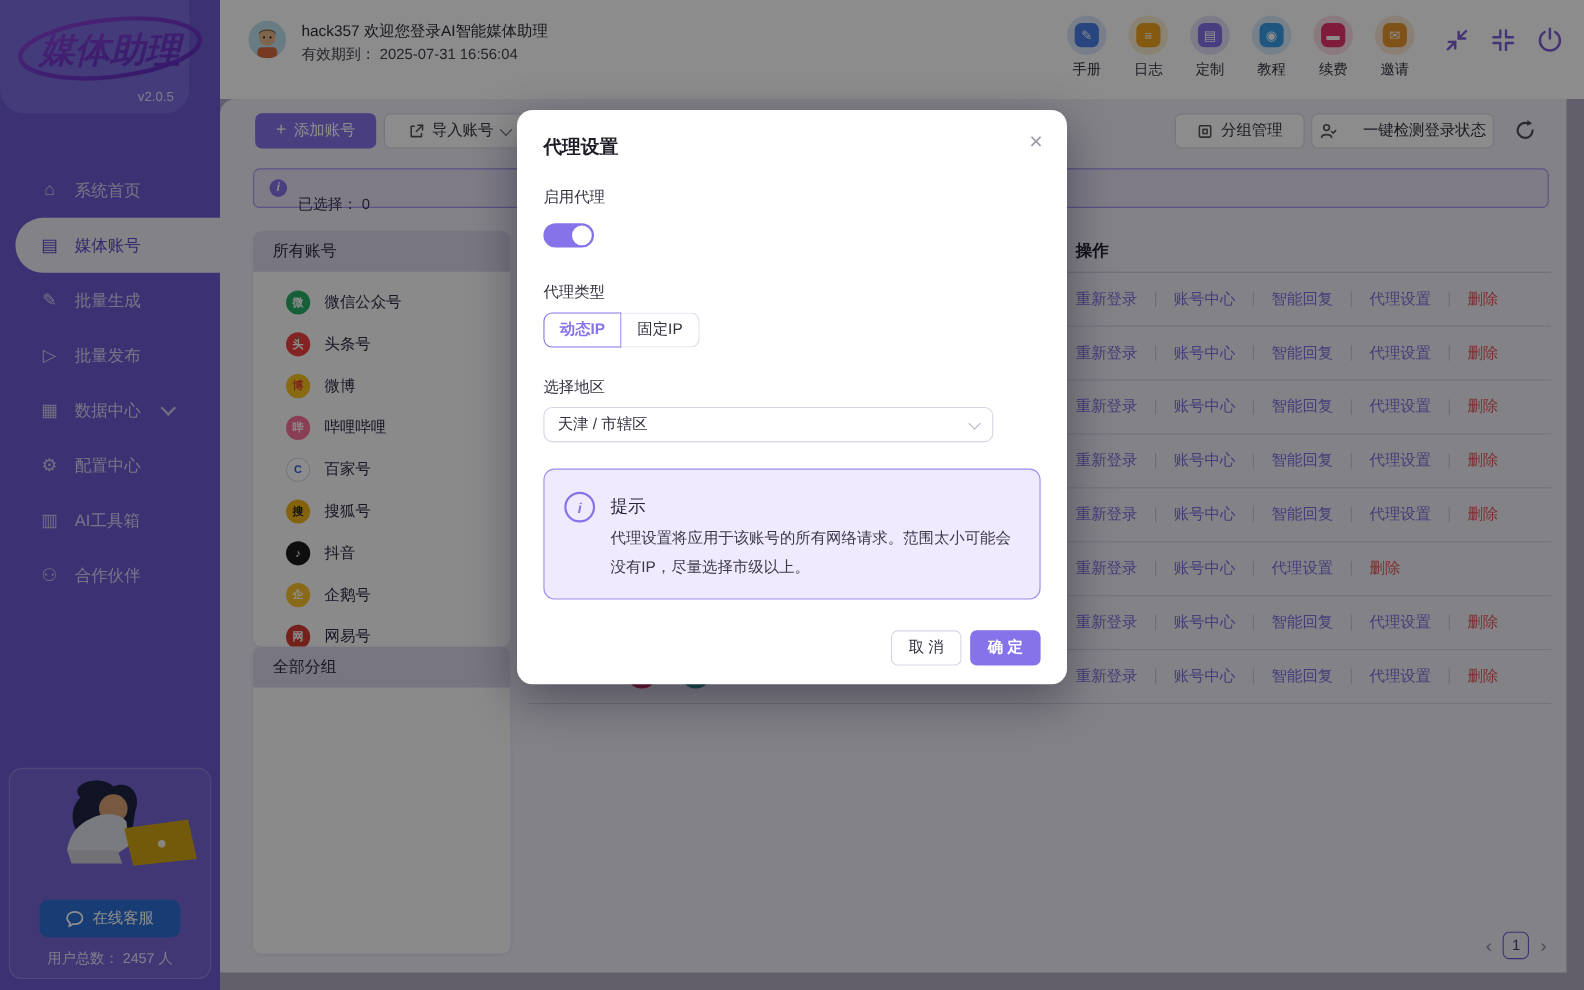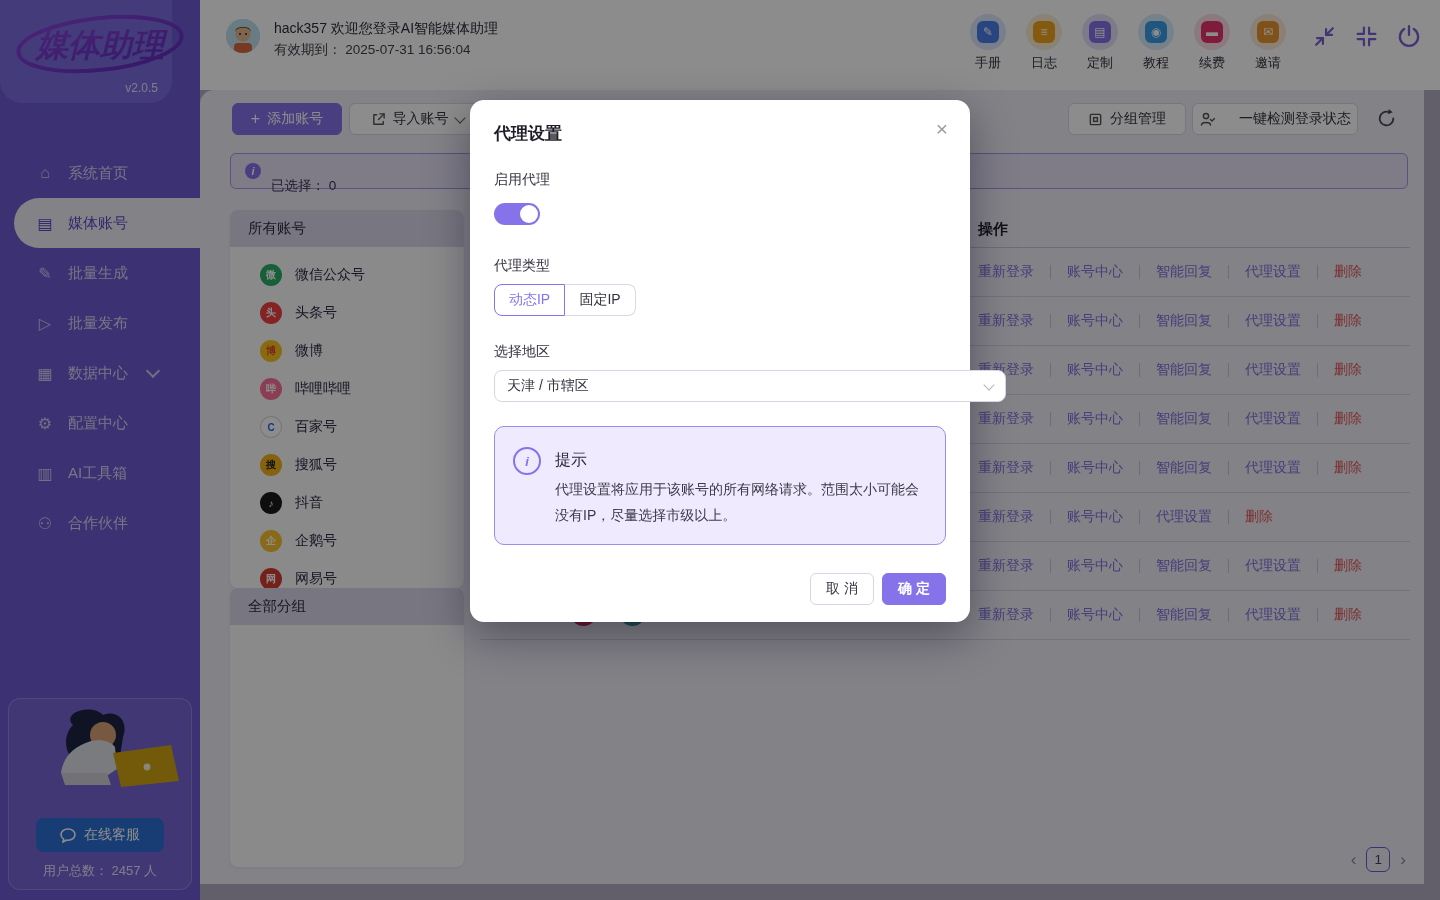--- a/index.html
+++ b/index.html
@@ -86,24 +86,24 @@
   .modal{position:absolute;left:470px;top:100px;width:500px;height:522px;background:#fff;border-radius:14px;
          box-shadow:0 14px 44px rgba(10,8,30,.4);z-index:30;}
   .m-title{position:absolute;left:24px;top:22px;font-size:17px;font-weight:bold;color:#1d1c26;}
   .m-close{position:absolute;right:18px;top:14px;font-size:21px;color:#9b99a6;cursor:pointer;padding:4px;line-height:1;}
   .m-label{position:absolute;left:24px;font-size:14px;color:#333340;}
   .m-toggle{position:absolute;left:24px;top:103px;width:46px;height:22px;border-radius:11px;background:#8673ea;cursor:pointer;}
   .m-knob{position:absolute;right:2px;top:2px;width:18px;height:18px;border-radius:50%;background:#fff;}
   .m-seg{position:absolute;left:24px;top:184px;display:flex;}
   .seg{box-sizing:border-box;width:71px;height:32px;background:#fff;border:1px solid #dcd8e8;color:#333340;
        font-size:14px;cursor:pointer;font-family:inherit;}
-  .seg:first-child{border-radius:8px 0 0 8px;}
+  .seg:first-child{border-radius:8px 0 0 8px;font-weight:bold;}
   .seg:last-child{border-radius:0 8px 8px 0;border-left:none;}
   .seg.active{border:1px solid #8673ea;color:#8673ea;}
-  .m-select{position:absolute;left:24px;top:270px;width:512px;height:32px;box-sizing:border-box;background:#fff;
+  .m-select{position:absolute;left:24px;top:270px;width:409px;height:32px;box-sizing:border-box;background:#fff;
             border:1px solid #d8d4e4;border-radius:8px;display:flex;align-items:center;padding:0 12px;cursor:pointer;}
   .m-select-value{font-size:14px;color:#333340;flex:1;}
   .m-tip{position:absolute;left:24px;top:326px;width:452px;height:119px;box-sizing:border-box;background:#efeafd;
          border:1px solid #9b8cf0;border-radius:10px;}
   .tip-icon{position:absolute;left:18px;top:20px;width:24px;height:24px;border:2px solid #8673ea;border-radius:50%;
             color:#8673ea;font-size:13px;font-weight:bold;font-style:italic;display:flex;align-items:center;justify-content:center;}
   .tip-title{position:absolute;left:60px;top:23px;font-size:16px;color:#2a2836;text-align:center;}
   .tip-body{position:absolute;left:60px;top:49px;width:376px;font-size:14px;color:#3c3a48;line-height:26px;}
   .m-cancel{position:absolute;left:340px;top:473px;width:64px;}
   .m-confirm{position:absolute;left:412px;top:473px;width:64px;font-weight:bold;}

